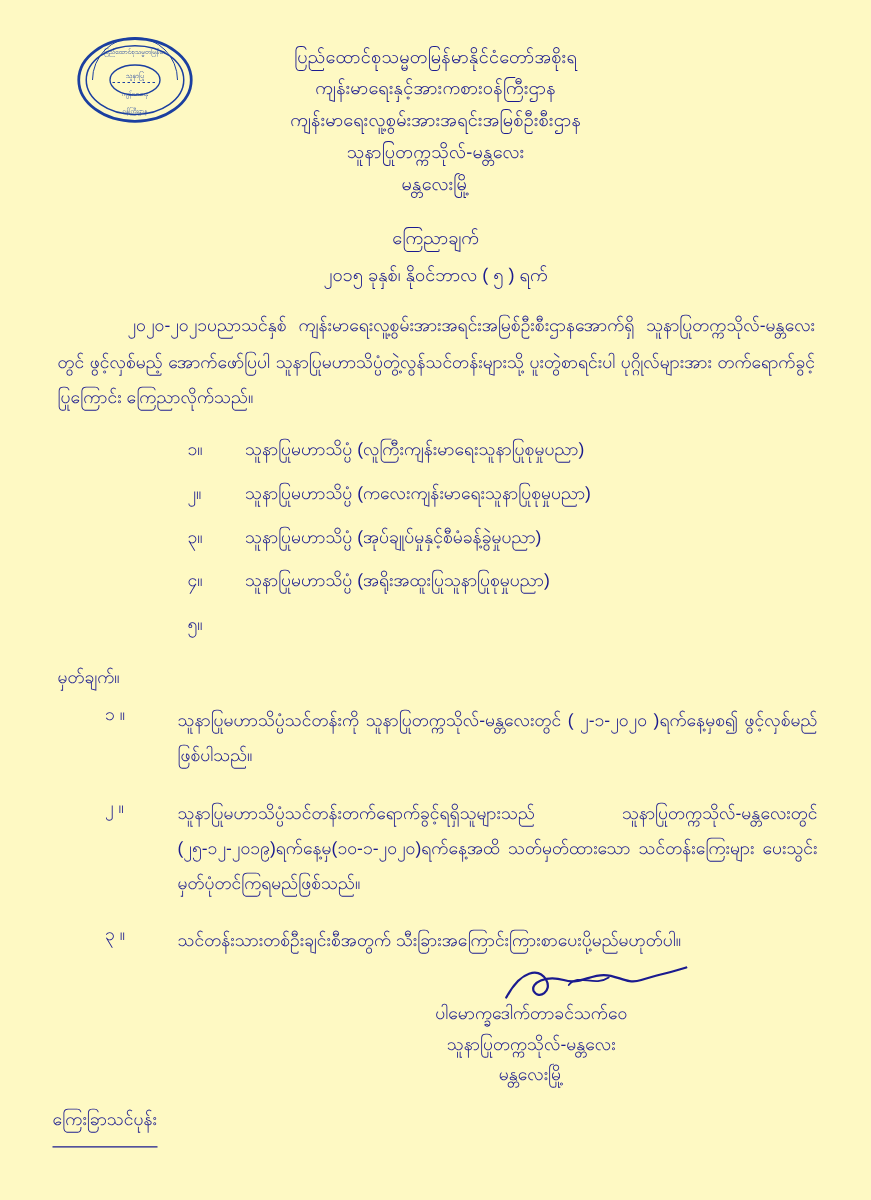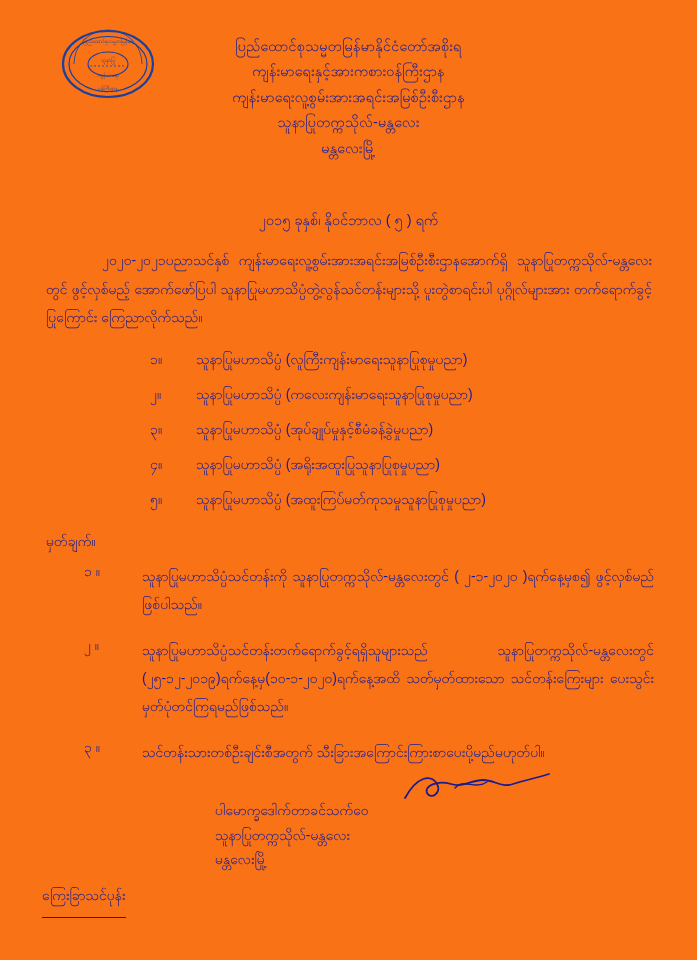--- a/index.html
+++ b/index.html
@@ -12,21 +12,21 @@
     height: 960px;
     position: relative;
     font-family: "Liberation Sans", sans-serif;
     color: #1b1b8f;
     overflow: hidden;
   }
   .page {
     position: relative;
     width: 697px;
     height: 960px;
-    background: #f97316;
+    background: #fef9c3;
   }
 
   
   .seal {
     position: absolute;
     left: 60px;
     top: 28px;
     width: 96px;
     height: 72px;
   }
@@ -149,21 +149,21 @@
     right: 140px;
     top: 768px;
     width: 160px;
     height: 40px;
   }
   .signature-block {
     position: absolute;
     right: 62px;
     top: 798px;
     width: 420px;
-    text-align: left;
+    text-align: center;
     font-size: 14px;
     line-height: 1.75;
   }
 
   
   .footer {
     position: absolute;
     left: 42px;
     top: 886px;
     font-size: 14px;
@@ -192,20 +192,21 @@
 
   <div class="header">
     <div class="hline">ပြည်ထောင်စုသမ္မတမြန်မာနိုင်ငံတော်အစိုးရ</div>
     <div class="hline">ကျန်းမာရေးနှင့်အားကစားဝန်ကြီးဌာန</div>
     <div class="hline">ကျန်းမာရေးလူ့စွမ်းအားအရင်းအမြစ်ဦးစီးဌာန</div>
     <div class="hline">သူနာပြုတက္ကသိုလ်-မန္တလေး</div>
     <div class="hline">မန္တလေးမြို့</div>
   </div>
 
 
+  <div class="doc-title">ကြေညာချက်</div>
   <div class="doc-date">၂၀၁၅ ခုနှစ်၊ နိုဝင်ဘာလ ( ၅ ) ရက်</div>
 
   <div class="intro">
     <span class="indent"></span><span>၂၀၂၀-၂၀၂၁ပညာသင်နှစ်  ကျန်းမာရေးလူ့စွမ်းအားအရင်းအမြစ်ဦးစီးဌာနအောက်ရှိ  သူနာပြုတက္ကသိုလ်-မန္တလေးတွင်  ဖွင့်လှစ်မည့်  အောက်ဖော်ပြပါ  သူနာပြုမဟာသိပ္ပံတွဲ့လွန်သင်တန်းများသို့  ပူးတွဲစာရင်းပါ ပုဂ္ဂိုလ်များအား တက်ရောက်ခွင့်ပြုကြောင်း ကြေညာလိုက်သည်။</span>
   </div>
 
   <div class="course-list">
     <div class="course-row">
       <span class="num">၁။</span>
       <span class="txt">သူနာပြုမဟာသိပ္ပံ (လူကြီးကျန်းမာရေးသူနာပြုစုမှုပညာ)</span>
@@ -217,21 +218,20 @@
     <div class="course-row">
       <span class="num">၃။</span>
       <span class="txt">သူနာပြုမဟာသိပ္ပံ (အုပ်ချုပ်မှုနှင့်စီမံခန့်ခွဲမှုပညာ)</span>
     </div>
     <div class="course-row">
       <span class="num">၄။</span>
       <span class="txt">သူနာပြုမဟာသိပ္ပံ (အရိုးအထူးပြုသူနာပြုစုမှုပညာ)</span>
     </div>
     <div class="course-row">
       <span class="num">၅။</span>
-      <span class="txt">သူနာပြုမဟာသိပ္ပံ (အထူးကြပ်မတ်ကုသမှုသူနာပြုစုမှုပညာ)</span>
     </div>
   </div>
 
   <div class="notes-label">မှတ်ချက်။</div>
   <div class="notes">
     <div class="note-row">
       <span class="num">၁ ။</span>
       <span class="txt">သူနာပြုမဟာသိပ္ပံသင်တန်းကို သူနာပြုတက္ကသိုလ်-မန္တလေးတွင် ( ၂-၁-၂၀၂၀ )ရက်နေ့မှစ၍ ဖွင့်လှစ်မည်ဖြစ်ပါသည်။</span>
     </div>
     <div class="note-row">

